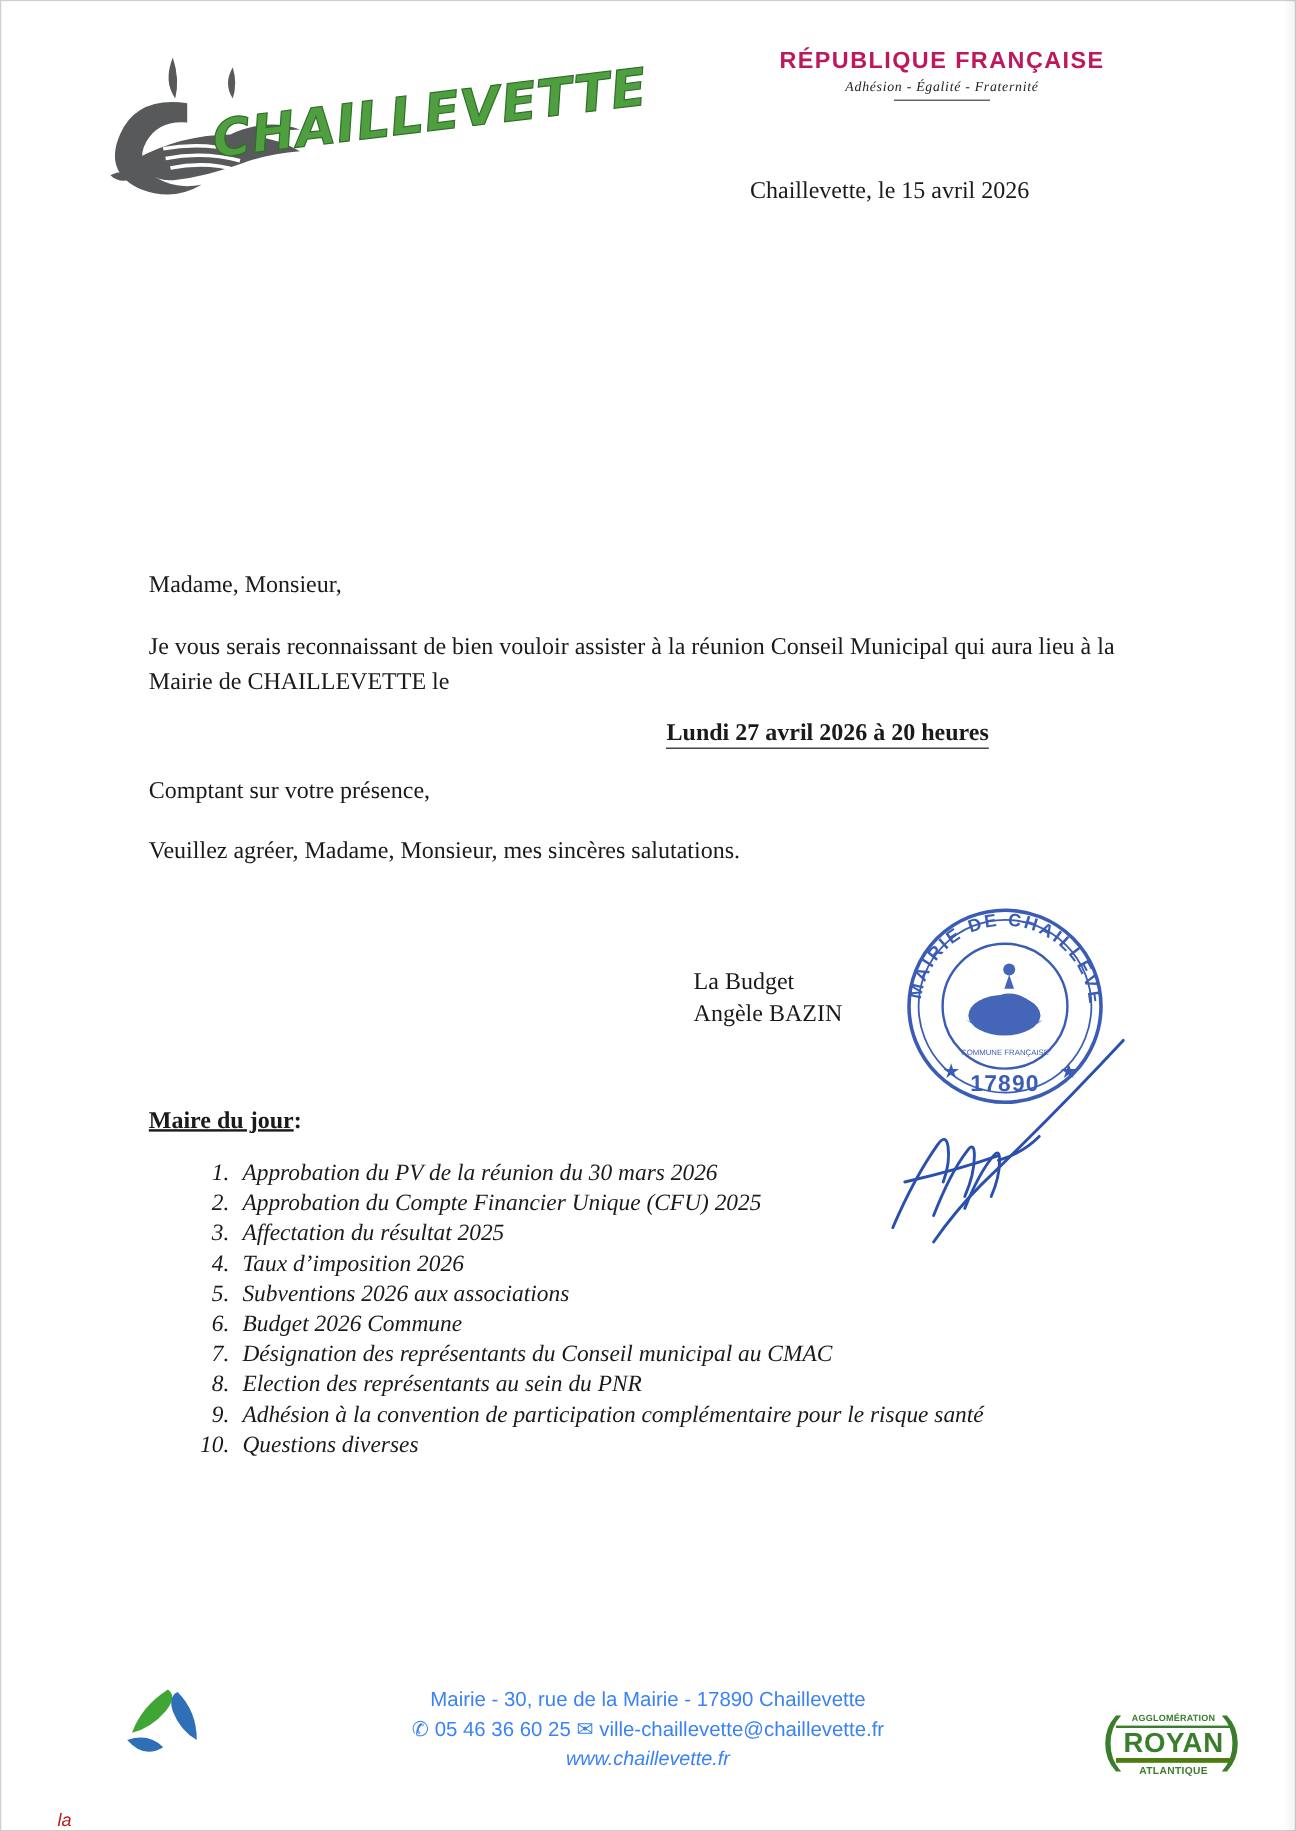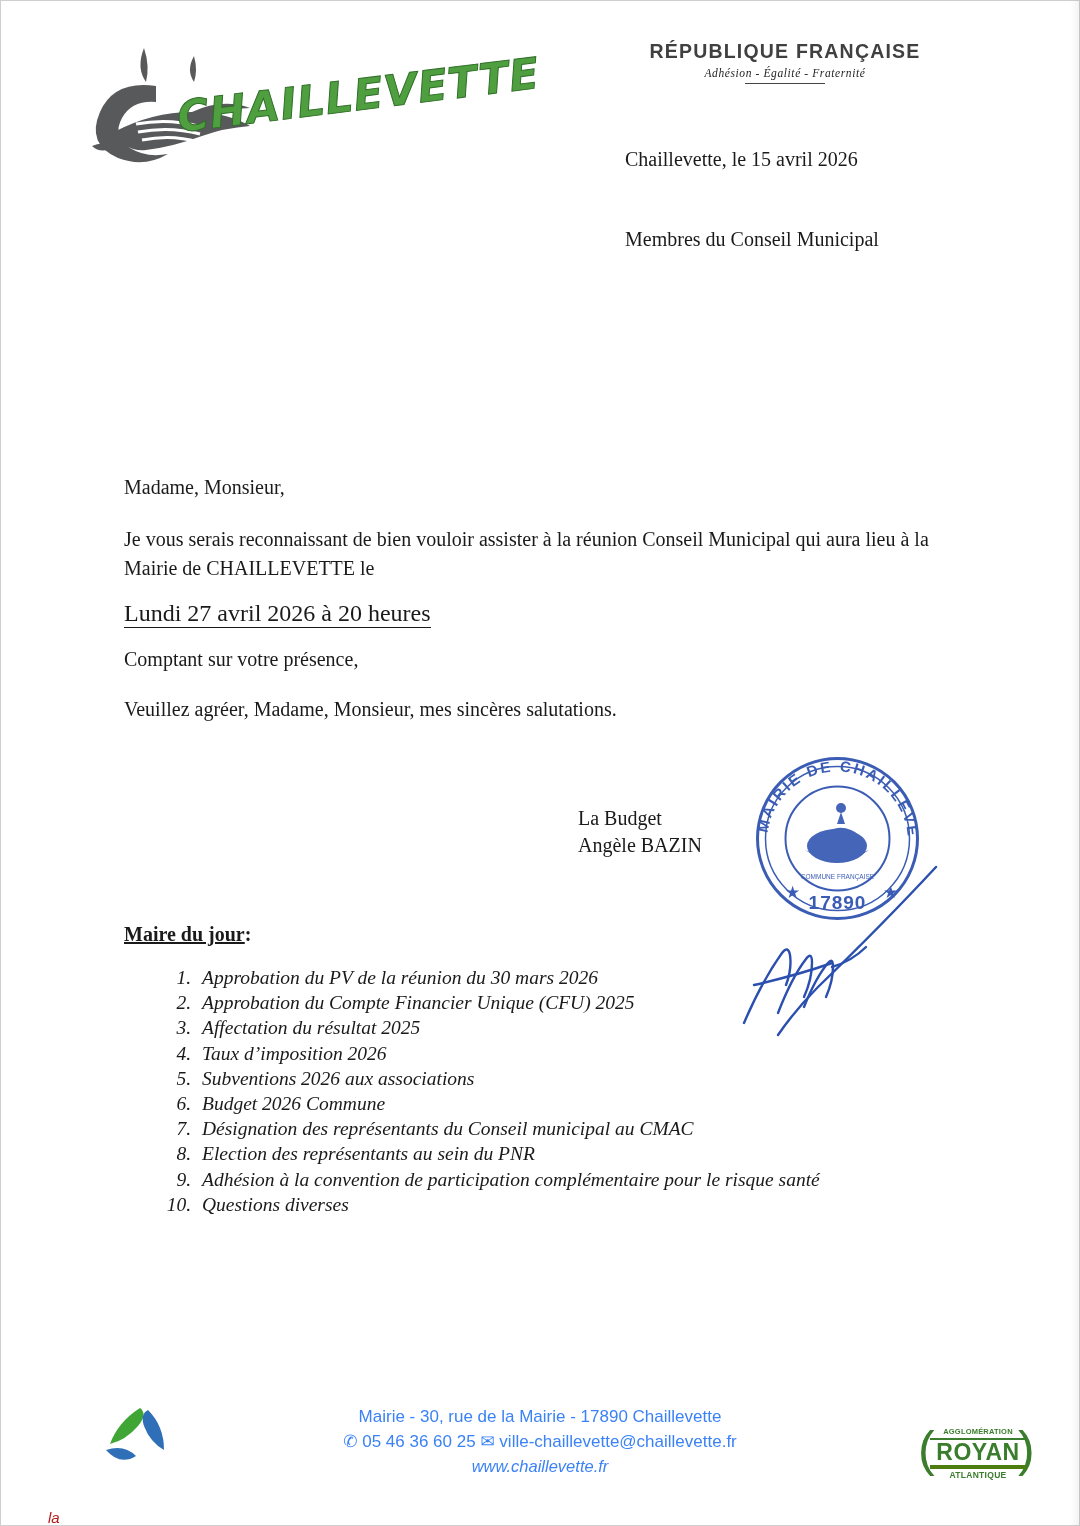--- a/index.html
+++ b/index.html
@@ -64,21 +64,21 @@
     left: 620px;
     top: 40px;
     width: 330px;
     text-align: center;
   }
   .rf-title {
     font-family: "Liberation Sans", sans-serif;
     font-weight: bold;
     font-size: 19.5px;
     letter-spacing: 1.2px;
-    color: #404040;
+    color: #be185d;
   }
   .rf-sub {
     margin-top: 4px;
     font-family: "Liberation Serif", serif;
     font-style: italic;
     font-size: 11.5px;
     letter-spacing: 0.6px;
     color: #222;
   }
   .rf-rule {
@@ -115,23 +115,23 @@
     top: 525px;
     width: 815px;
     font-size: 20px;
     line-height: 29px;
   }
   .meeting-line {
     position: absolute;
     left: 124px;
     top: 600px;
     width: 700px;
-    text-align: left;
-    font-size: 24px;
-    font-weight: normal;
+    text-align: right;
+    font-size: 20px;
+    font-weight: bold;
   }
   .meeting-line span {
     border-bottom: 1.5px solid #1a1a1a;
     padding-bottom: 1px;
   }
   .para2 {
     position: absolute;
     left: 124px;
     top: 648px;
     font-size: 20px;
@@ -278,21 +278,20 @@
 
   <div class="rf-block">
     <div class="rf-title">RÉPUBLIQUE FRANÇAISE</div>
     <div class="rf-sub">Adhésion - Égalité - Fraternité</div>
     <div class="rf-rule"></div>
   </div>
 
   <div class="place-date">Chaillevette, le 15 avril 2026</div>
 
   <div class="attn">
-    <div>Membres du Conseil Municipal</div>
   </div>
 
   <div class="salutation">Madame, Monsieur,</div>
   <div class="para1">Je vous serais reconnaissant de bien vouloir assister à la réunion Conseil Municipal qui aura lieu à la Mairie de CHAILLEVETTE le</div>
   <div class="meeting-line">
     <span>Lundi 27 avril 2026 à 20 heures</span>
   </div>
   <div class="para2">Comptant sur votre présence,</div>
   <div class="para3">Veuillez agréer, Madame, Monsieur, mes sincères salutations.</div>
 

